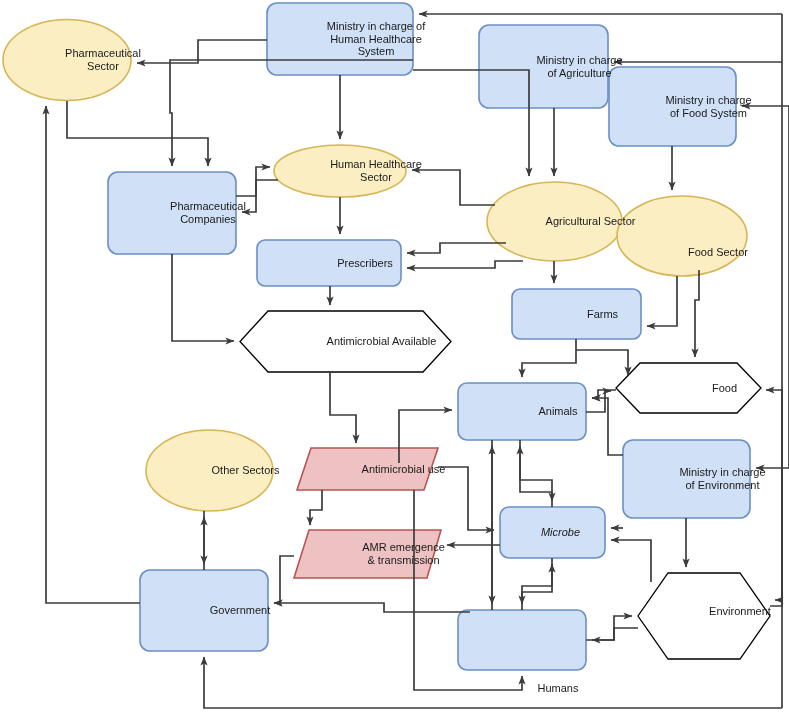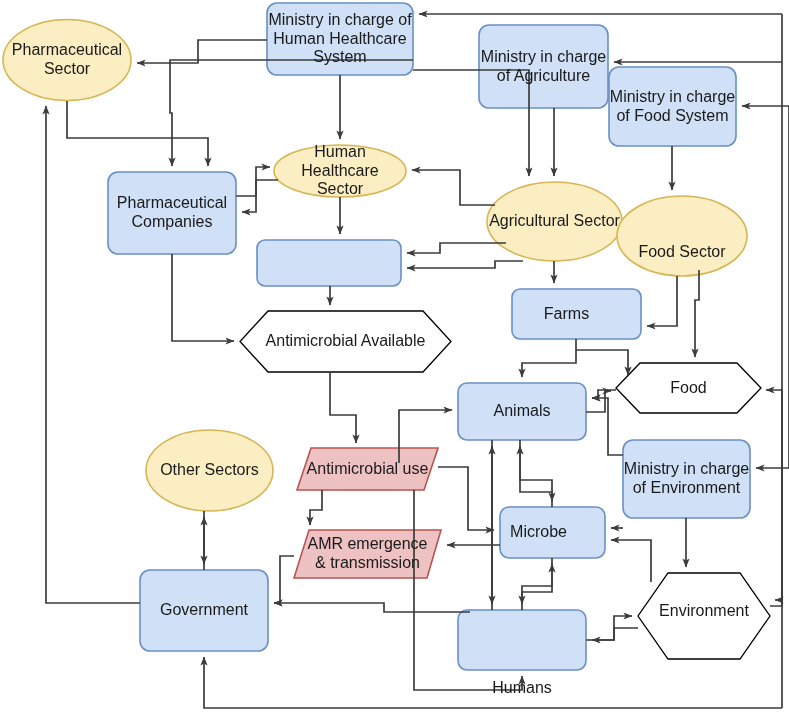--- a/index.html
+++ b/index.html
@@ -1,22 +1,22 @@
 <!DOCTYPE html>
 <html><head>
 <meta charset="utf-8">
 <style>
   html,body{margin:0;padding:0;background:#ffffff;}
   body{font-family:"Liberation Sans",sans-serif;}
   #stage{position:relative;width:789px;height:714px;background:#fff;overflow:hidden;}
   #stage svg{position:absolute;left:0;top:0;}
   .lbl{
     position:absolute;display:flex;align-items:center;justify-content:center;
-    text-align:center;color:#1a1a1a;font-size:16px;line-height:1.18;
-    pointer-events:none;white-space:pre-line;
+    text-align:center;color:#1a1a1a;font-size:11px;line-height:1.18;
+    pointer-events:none;white-space:pre-line;padding-left:36px;
   }
 </style>
 </head>
 <body>
 
 <div id="stage">
 
   <svg width="789" height="714" viewBox="0 0 789 714">
     <defs>
       <marker id="ah" markerWidth="10" markerHeight="10" refX="8.6" refY="3.6" orient="auto" markerUnits="userSpaceOnUse">
@@ -166,28 +166,29 @@
   <div class="lbl" style="left:609px;top:67px;width:127px;height:79px;">Ministry in charge
 of Food System</div>
   <div class="lbl" style="left:3px;top:19px;width:128px;height:81px;">Pharmaceutical
 Sector</div>
   <div class="lbl" style="left:274px;top:145px;width:132px;height:52px;">Human Healthcare
 Sector</div>
   <div class="lbl" style="left:487px;top:182px;width:135px;height:79px;">Agricultural Sector</div>
   <div class="lbl" style="left:617px;top:212px;width:130px;height:80px;">Food Sector</div>
   <div class="lbl" style="left:108px;top:172px;width:128px;height:82px;">Pharmaceutical
 Companies</div>
+  <div class="lbl" style="left:257px;top:240px;width:144px;height:46px;">Prescribers</div>
   <div class="lbl" style="left:512px;top:289px;width:109px;height:50px;">Farms</div>
   <div class="lbl" style="left:240px;top:311px;width:211px;height:61px;">Antimicrobial Available</div>
   <div class="lbl" style="left:458px;top:383px;width:128px;height:57px;">Animals</div>
   <div class="lbl" style="left:616px;top:363px;width:145px;height:50px;">Food</div>
   <div class="lbl" style="left:297px;top:448px;width:141px;height:42px;">Antimicrobial use</div>
   <div class="lbl" style="left:623px;top:440px;width:127px;height:78px;">Ministry in charge
 of Environment</div>
   <div class="lbl" style="left:146px;top:430px;width:127px;height:81px;">Other Sectors</div>
-  <div class="lbl" style="left:486px;top:507px;width:105px;height:51px;">Microbe</div>
+  <div class="lbl" style="left:472px;top:507px;width:105px;height:51px;font-style:italic;">Microbe</div>
   <div class="lbl" style="left:294px;top:530px;width:147px;height:48px;">AMR emergence
 &amp; transmission</div>
   <div class="lbl" style="left:140px;top:570px;width:128px;height:81px;">Government</div>
   <div class="lbl" style="left:638px;top:573px;width:132px;height:76px;">Environment</div>
   <div class="lbl" style="left:458px;top:610px;width:128px;height:60px;margin-top:48px;">Humans</div>
 
 </div>
 
 </body></html>

